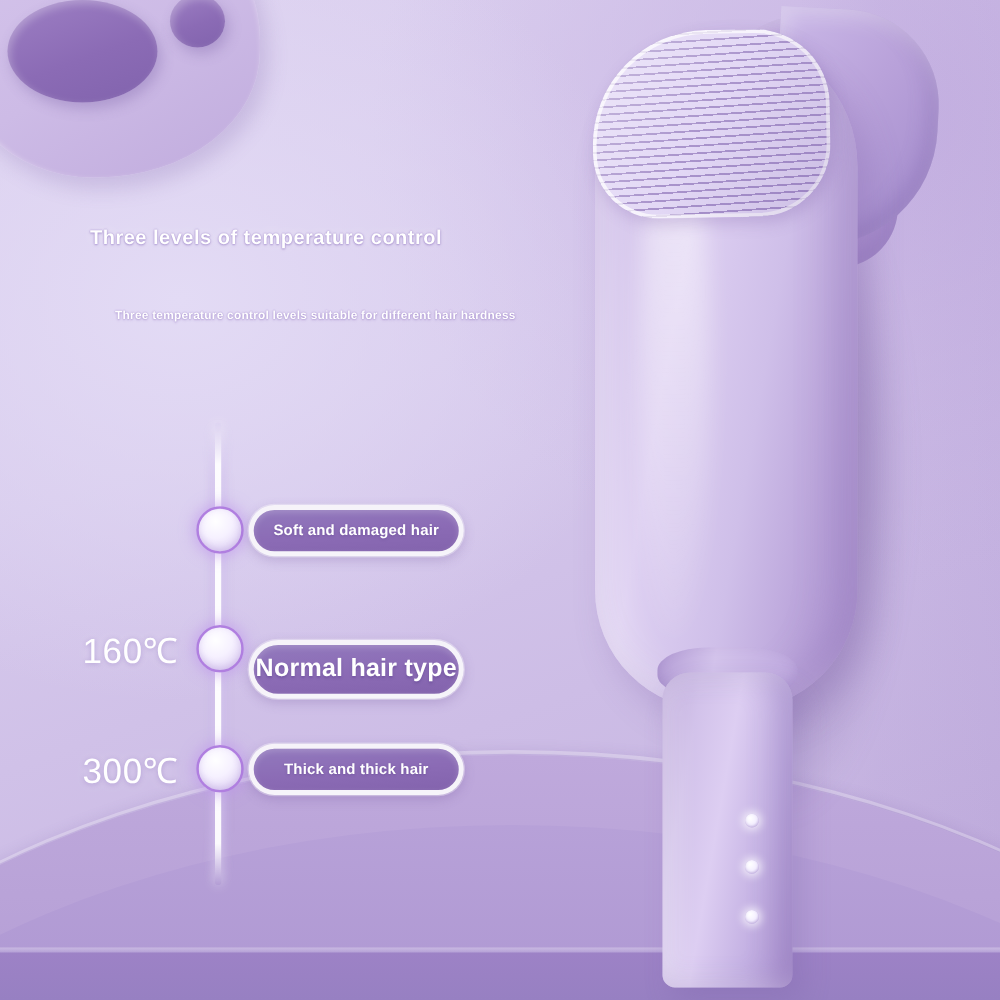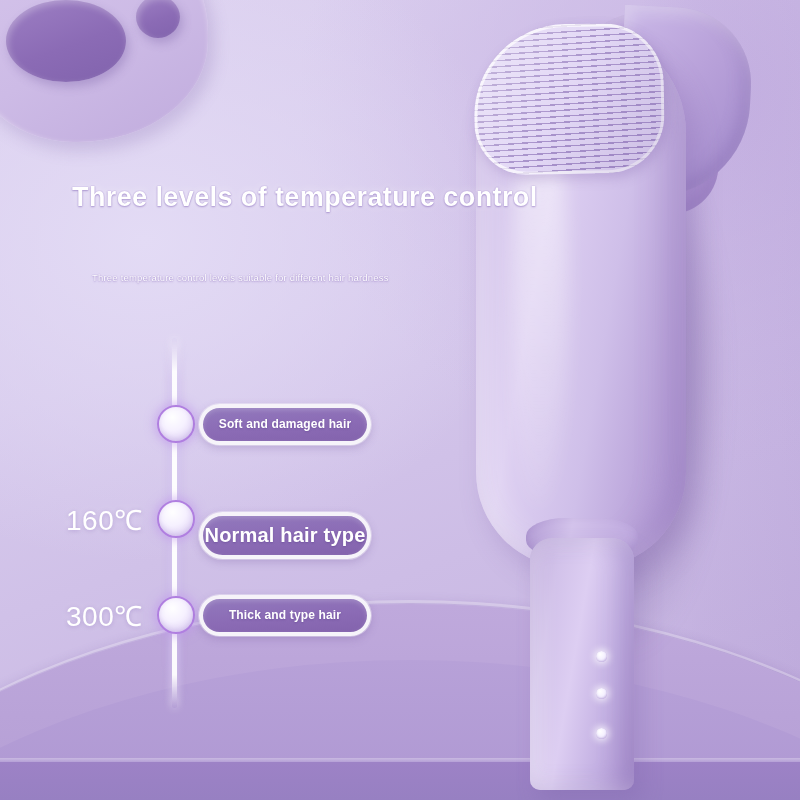--- a/index.html
+++ b/index.html
@@ -69,24 +69,24 @@
           box-shadow:inset -12px 0 24px rgba(120,92,165,.28), inset 10px 0 20px rgba(255,255,255,.38), 8px 12px 22px rgba(118,90,162,.24);}
   #neck{position:absolute;left:56px;top:500px;width:112px;height:40px;border-radius:40px/18px;
         background:linear-gradient(100deg,#b39cd5 0%,#d3c3eb 40%,#bca6dd 100%);
         box-shadow:inset 0 -4px 10px rgba(120,92,165,.24);}
   .led{position:absolute;left:126px;width:11px;height:11px;border-radius:50%;
        background:radial-gradient(circle at 36% 32%,#ffffff 0%,#f4efff 52%,#cfc0ea 100%);
        box-shadow:0 0 7px 2px rgba(255,255,255,.75), inset 0 -1px 2px rgba(140,112,185,.35);}
   #led1{top:633px;} #led2{top:670px;} #led3{top:710px;}
 
   
-  #title{position:absolute;left:72px;top:182px;font-size:27px;font-weight:bold;color:#ffffff;
+  #title{position:absolute;left:72px;top:182px;font-size:16px;font-weight:bold;color:#ffffff;
          letter-spacing:.4px;white-space:nowrap;
          text-shadow:0 0 1px rgba(150,120,200,.95),0 1px 2px rgba(130,100,180,.55),0 0 10px rgba(255,255,255,.45);}
-  #subtitle{position:absolute;left:92px;top:272px;font-size:9.5px;font-weight:normal;color:#ffffff;
+  #subtitle{position:absolute;left:92px;top:247px;font-size:9.5px;font-weight:bold;color:#ffffff;
             letter-spacing:.2px;white-space:nowrap;
             text-shadow:0 0 1px rgba(150,120,200,.9),0 1px 2px rgba(130,100,180,.45);}
 
   
   #track{position:absolute;left:172px;top:338px;width:5px;height:370px;border-radius:3px;
          background:linear-gradient(180deg,rgba(255,255,255,0) 0%,rgba(255,255,255,.95) 9%,rgba(255,255,255,.98) 50%,rgba(255,255,255,.95) 91%,rgba(255,255,255,0) 100%);
          box-shadow:0 0 9px rgba(255,255,255,.6);}
   #track-glow{position:absolute;left:168px;top:338px;width:13px;height:370px;border-radius:7px;
               background:linear-gradient(180deg,rgba(178,150,226,0) 0%,rgba(178,150,226,.40) 12%,rgba(178,150,226,.40) 88%,rgba(178,150,226,0) 100%);
               filter:blur(3px);}
@@ -165,17 +165,17 @@
     <div class="knob"></div>
     <div class="pill lg">
       <span>Normal hair type</span>
     </div>
   </div>
 
   <div class="row" id="row-2">
     <div class="temp">300℃</div>
     <div class="knob"></div>
     <div class="pill sm">
-      <span>Thick and type hair</span>
+      <span>Thick and thick hair</span>
     </div>
   </div>
 
 </div>
 
 </body></html>

